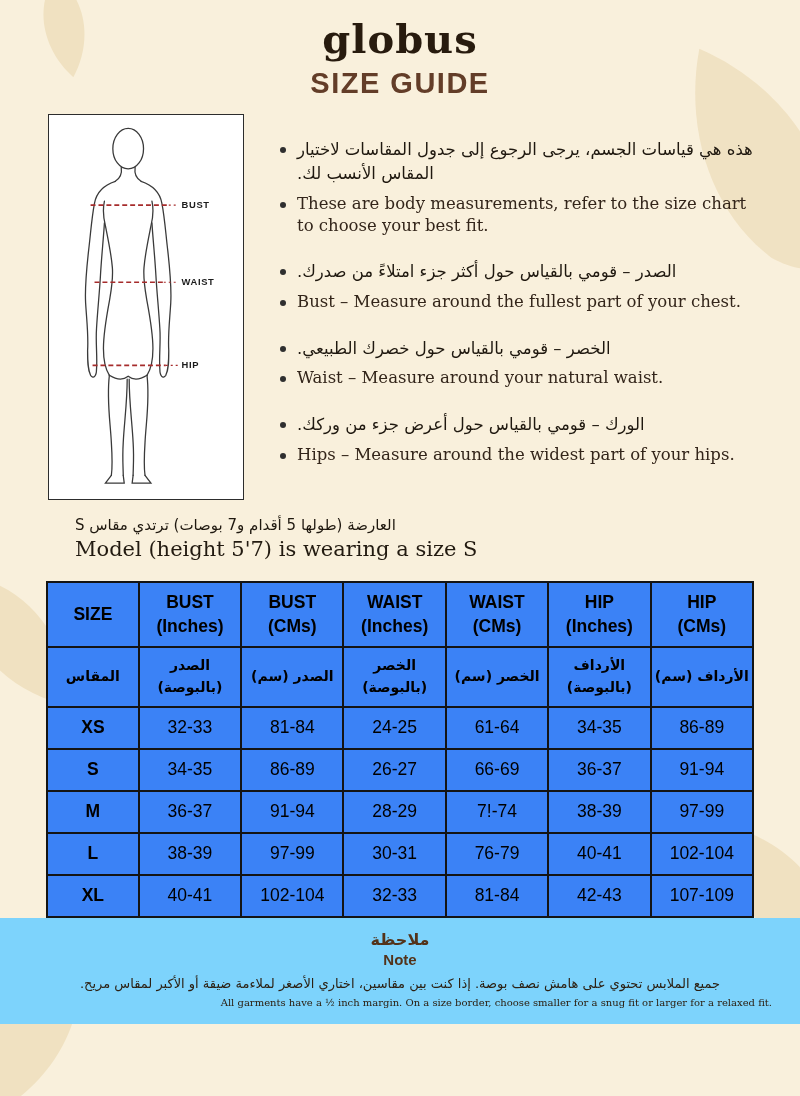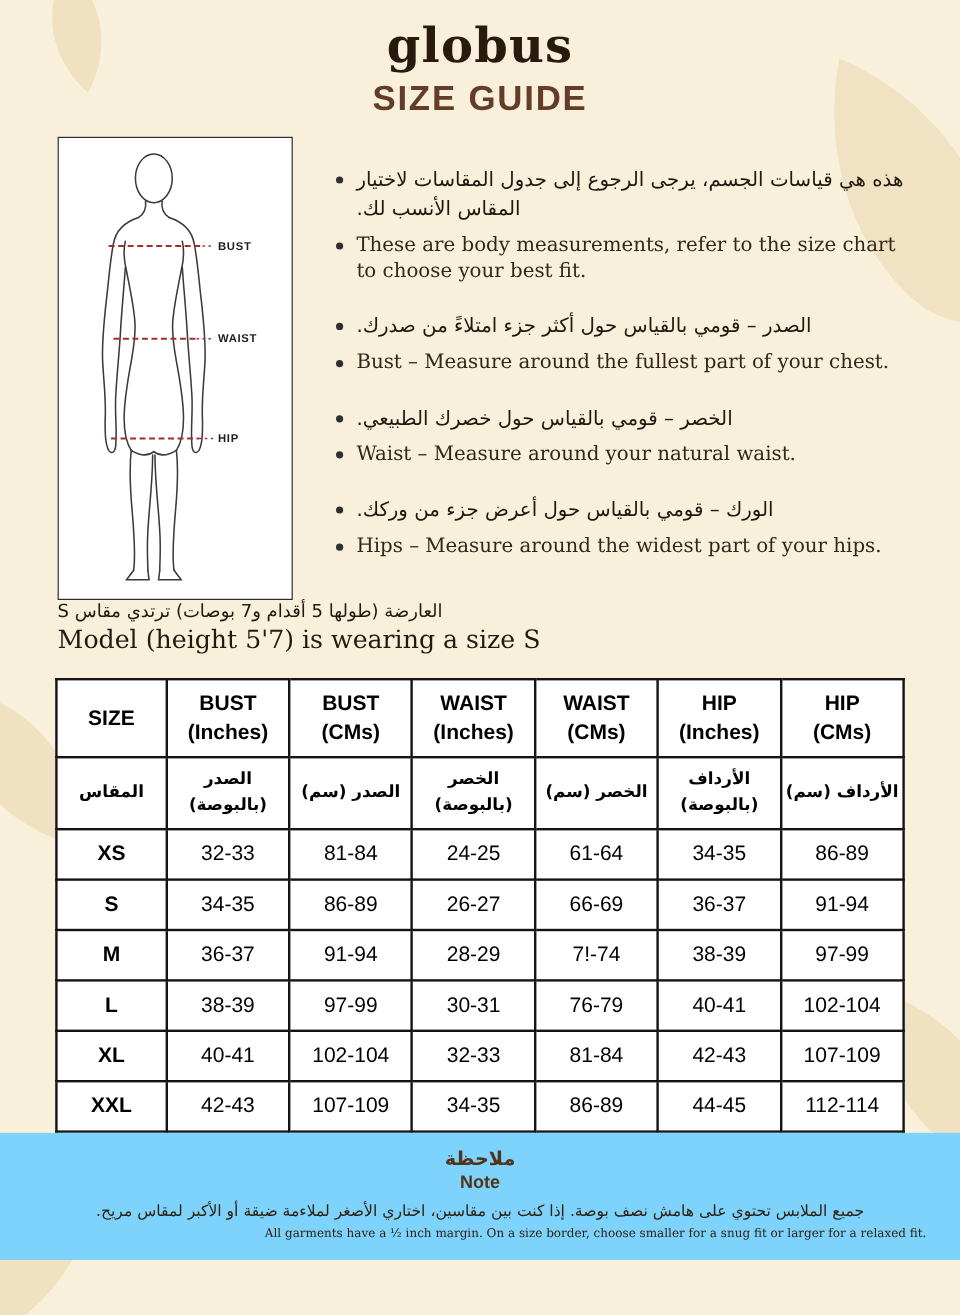--- a/index.html
+++ b/index.html
@@ -38,26 +38,26 @@
   .fig-dot{fill:none;stroke:#a62c2c;stroke-width:1.2;stroke-dasharray:2 3;}
   .fig-label{font:700 9.5px "Liberation Sans", sans-serif;fill:#1c1c1c;letter-spacing:.6px;}
 
   .instructions{flex:1;padding-top:24px;}
   .inst-group{margin-bottom:23px;}
   .li{display:flex;gap:11px;margin-bottom:7px;align-items:flex-start;}
   .dot{flex:none;width:6px;height:6px;border-radius:50%;background:#2f2f2f;margin-top:9px;}
   .ar-text{direction:rtl;text-align:left;font-family:"DejaVu Sans", sans-serif;font-size:16.5px;line-height:1.45;color:#1f180f;}
   .en-text{font-family:"DejaVu Serif", serif;font-size:16.5px;line-height:1.35;color:#33251a;}
 
-  .model-note{padding:0 48px;}
+  .model-note{padding:0 75px;margin-top:16px;}
   .model-note .ar-line{direction:rtl;text-align:left;font-family:"DejaVu Sans", sans-serif;font-size:15px;color:#1f180f;}
   .model-note .en-line{font-family:"DejaVu Serif", serif;font-size:21px;margin-top:3px;color:#221a10;}
 
   table.size-table{
-    margin:20px auto 0 auto;width:708px;border-collapse:collapse;background:#ffffff;
+    margin:20px auto 0 auto;width:708px;border-collapse:collapse;background:#3b82f6;
     table-layout:fixed;
   }
   .size-table th,.size-table td{border:2px solid #141414;text-align:center;vertical-align:middle;}
   .size-table thead tr.hdr-en th{
     font:700 17.5px "Liberation Sans", sans-serif;padding:8px 2px;white-space:pre-line;line-height:1.35;color:#000;
   }
   .size-table thead tr.hdr-ar th{
     font:700 14px "DejaVu Sans", sans-serif;padding:7px 2px;white-space:pre-line;line-height:1.55;color:#000;
   }
   .size-table tbody td{font:400 17.5px "Liberation Sans", sans-serif;height:38px;color:#000;margin-top:48px;}
@@ -262,29 +262,20 @@
       </tr>
       <tr>
         <td class="size-cell">XL</td>
         <td>40-41</td>
         <td>102-104</td>
         <td>32-33</td>
         <td>81-84</td>
         <td>42-43</td>
         <td>107-109</td>
       </tr>
-      <tr>
-        <td class="size-cell">XXL</td>
-        <td>42-43</td>
-        <td>107-109</td>
-        <td>34-35</td>
-        <td>86-89</td>
-        <td>44-45</td>
-        <td>112-114</td>
-      </tr>
     </tbody>
   </table>
 
   <footer class="note-band">
     <div class="note-title-ar" dir="rtl">ملاحظة</div>
     <div class="note-title-en">Note</div>
     <div class="note-body-ar" dir="rtl">جميع الملابس تحتوي على هامش نصف بوصة. إذا كنت بين مقاسين، اختاري الأصغر لملاءمة ضيقة أو الأكبر لمقاس مريح.</div>
     <div class="note-body-en">All garments have a ½ inch margin. On a size border, choose smaller for a snug fit or larger for a relaxed fit.</div>
   </footer>
 

